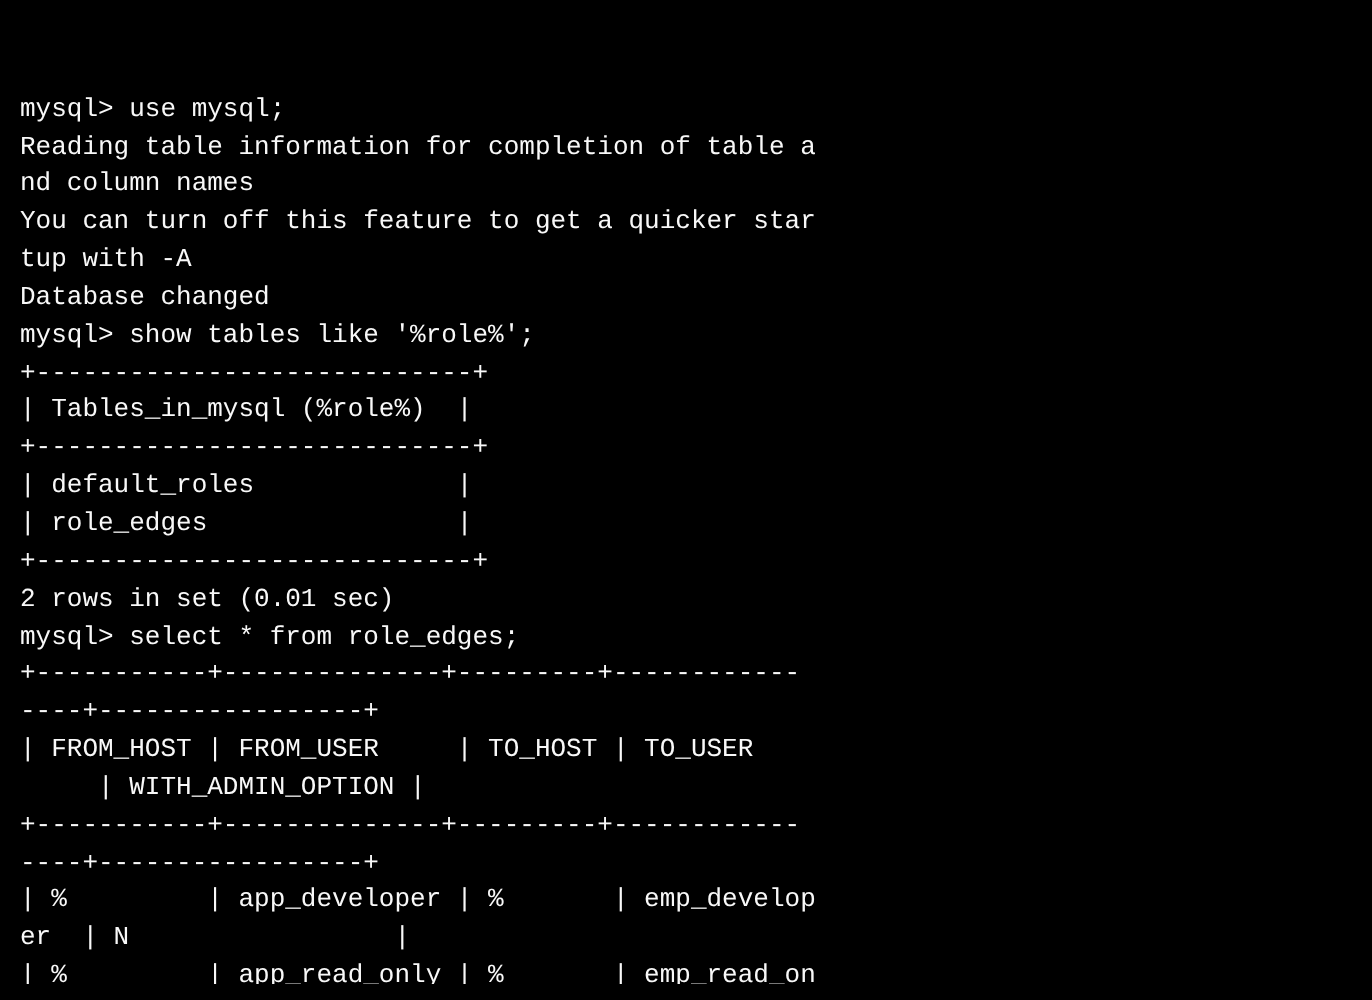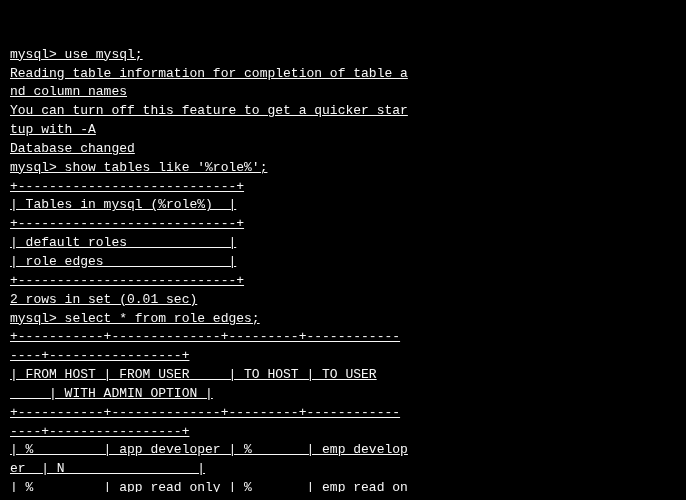--- a/index.html
+++ b/index.html
@@ -23,21 +23,20 @@
     .terminal {
       width: 100%;
       height: 100%;
       white-space: pre;
       overflow: hidden;
     }
 
     .line {
       display: block;
       white-space: pre;
-      text-decoration: underline;
     }
   </style>
 </head>
 <body>
 
 <div class="terminal">
   <span id="terminal-content"><span class="line">mysql&gt; use mysql;</span><span class="line">Reading table information for completion of table a</span><span class="line">nd column names</span><span class="line">You can turn off this feature to get a quicker star</span><span class="line">tup with -A</span><span class="line"></span><span class="line">Database changed</span><span class="line">mysql&gt; show tables like '%role%';</span><span class="line">+----------------------------+</span><span class="line">| Tables_in_mysql (%role%)  |</span><span class="line">+----------------------------+</span><span class="line">| default_roles             |</span><span class="line">| role_edges                |</span><span class="line">+----------------------------+</span><span class="line">2 rows in set (0.01 sec)</span><span class="line"></span><span class="line">mysql&gt; select * from role_edges;</span><span class="line">+-----------+--------------+---------+------------</span><span class="line">----+-----------------+</span><span class="line">| FROM_HOST | FROM_USER     | TO_HOST | TO_USER</span><span class="line">     | WITH_ADMIN_OPTION |</span><span class="line">+-----------+--------------+---------+------------</span><span class="line">----+-----------------+</span><span class="line">| %         | app_developer | %       | emp_develop</span><span class="line">er  | N                 |</span><span class="line">| %         | app_read_only | %       | emp_read_on</span></span>
 </div>
 
 </body></html>

